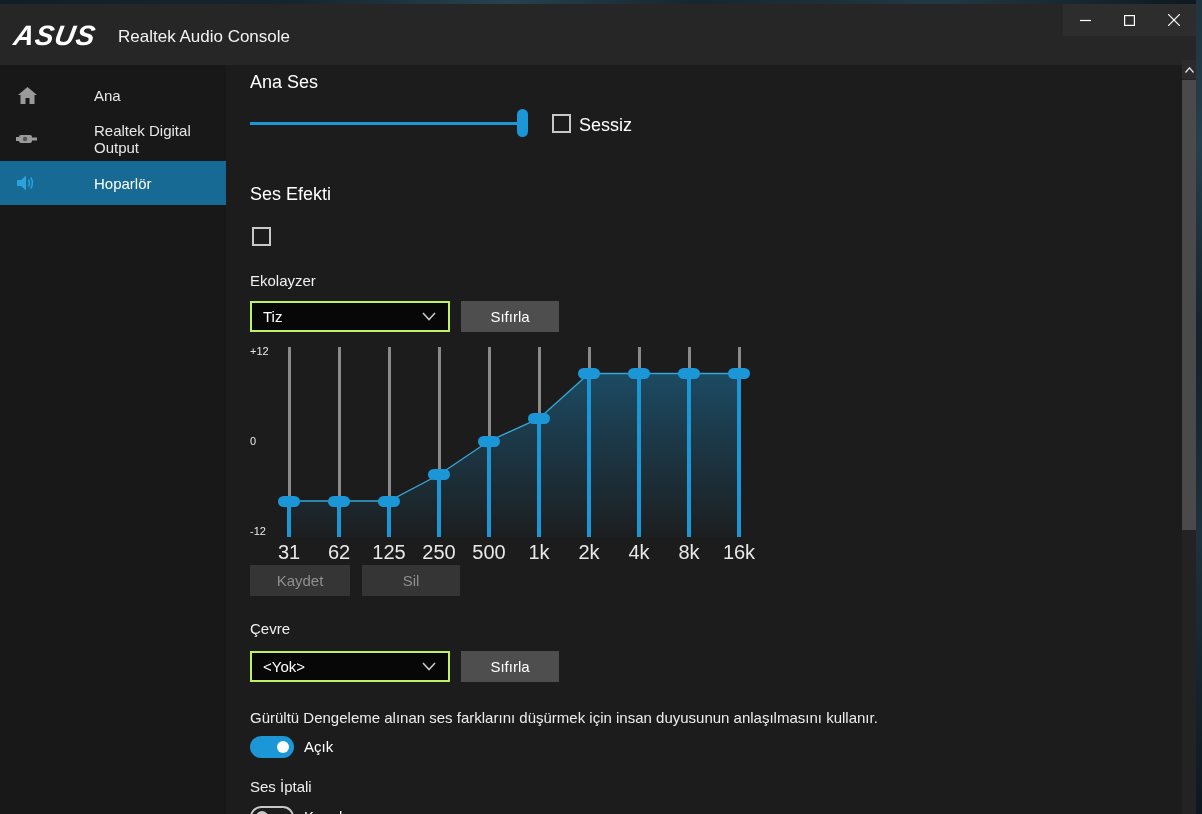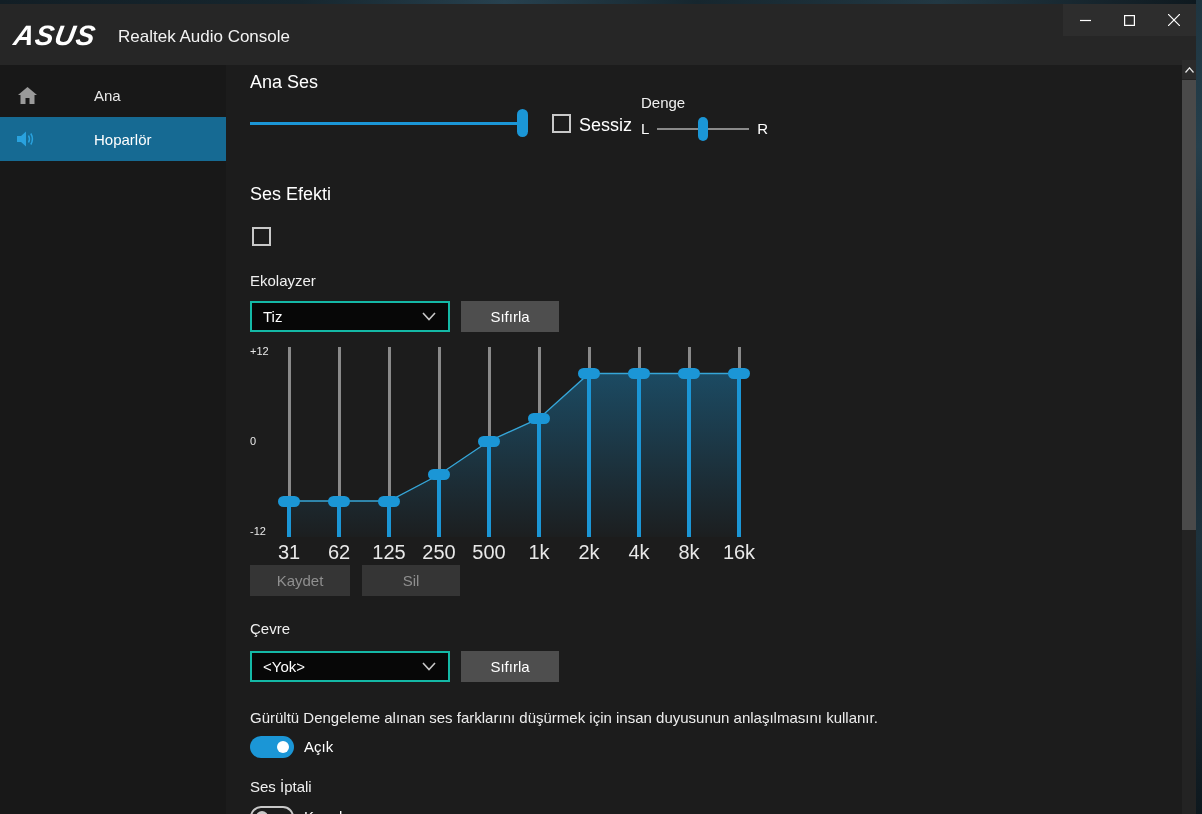--- a/index.html
+++ b/index.html
@@ -47,21 +47,21 @@
   .denge { position:absolute; left:415px; top:30px; }
   .denge-title { font-size:15px; color:#f0f0f0; }
   .denge-row { margin-top:9px; display:flex; align-items:center; gap:8px; font-size:15px; }
   .denge-track { position:relative; width:92px; height:2px; background:#8a8a8a; }
   .denge-thumb { position:absolute; top:-11px; width:10px; height:24px; border-radius:5px; background:#1b96d6; }
 
   
   .cb-disable { position:absolute; left:26px; top:163px; }
   .cb-lbl-disable { position:absolute; left:53px; top:164px; font-size:15px; }
 
-  .dropdown { position:absolute; width:200px; height:31px; border:2px solid #14b8a6; background:#070707;
+  .dropdown { position:absolute; width:200px; height:31px; border:2px solid #bef264; background:#070707;
     display:flex; align-items:center; }
   .dropdown .val { margin-left:11px; font-size:15px; color:#fff; flex:1; }
   .dropdown .chev { margin-right:12px; display:flex; }
   .btn { position:absolute; width:98px; height:31px; background:#4e4e4e; color:#fff; font-size:15px;
     display:flex; align-items:center; justify-content:center; border:none; font-family:inherit; }
   .btn.disabled { background:#353535; color:#8f8f8f; }
 
   
   .eq-chart { position:absolute; left:24px; top:277px; width:520px; height:218px; }
   .eq-ylabel { position:absolute; left:0; width:22px; text-align:left; font-size:11px; color:#e8e8e8; transform:translateY(-50%); }
@@ -119,20 +119,31 @@
 
   <div class="sidebar">
     <div class="side-item home">
       <span class="icn">
         <svg width="19" height="17" viewBox="0 0 19 17">
             <path d="M9.5 0 L19 8 L16.5 8 L16.5 17 L11.5 17 L11.5 11 L7.5 11 L7.5 17 L2.5 17 L2.5 8 L0 8 Z" fill="#9a9a9a"></path>
           </svg>
       </span>
       <span>Ana</span>
     </div>
+    <div class="side-item">
+      <span class="icn">
+        <svg width="22" height="12" viewBox="0 0 22 12">
+            <rect x="3" y="2" width="13" height="8" rx="2" fill="#9a9a9a"></rect>
+            <rect x="0" y="4" width="3" height="4" fill="#9a9a9a"></rect>
+            <rect x="16" y="4.5" width="5" height="3" fill="#9a9a9a"></rect>
+            <circle cx="9" cy="6" r="2.2" fill="#555"></circle>
+          </svg>
+      </span>
+      <span>Realtek Digital Output</span>
+    </div>
     <div class="side-item active">
       <span class="icn">
         <svg width="20" height="16" viewBox="0 0 20 16">
             <path d="M0 5 L4 5 L9 0.5 L9 15.5 L4 11 L0 11 Z" fill="#29a2de"></path>
             <path d="M11.5 4.5 Q13.5 8 11.5 11.5" stroke="#29a2de" stroke-width="1.5" fill="none"></path>
             <path d="M13.8 2.5 Q17 8 13.8 13.5" stroke="#29a2de" stroke-width="1.5" fill="none"></path>
           </svg>
       </span>
       <span>Hoparlör</span>
     </div>
@@ -140,30 +151,20 @@
 
   <div class="content">
 
     <div class="h1" style="top:8px">Ana Ses</div>
     <div class="vol-wrap">
       <div class="vol-track"></div>
       <div class="vol-thumb" style="left: calc(100% - 11px);"></div>
     </div>
     <div class="checkbox cb-sessiz"></div>
     <div class="cb-lbl-sessiz">Sessiz</div>
-    <div class="denge">
-      <div class="denge-title">Denge</div>
-      <div class="denge-row">
-        <span>L</span>
-        <span class="denge-track">
-          <span class="denge-thumb" style="left: calc(50% - 5px);"></span>
-        </span>
-        <span>R</span>
-      </div>
-    </div>
 
     <div class="h1" style="top:120px">Ses Efekti</div>
     <div class="checkbox cb-disable"></div>
 
     <div class="lbl" style="top:208px">Ekolayzer</div>
     <div class="dropdown" style="left:24px; top:237px;">
       <span class="val">Tiz</span>
       <span class="chev">
         <svg width="14" height="9" viewBox="0 0 14 9">
             <polyline points="1,1 7,7.5 13,1" fill="none" stroke="#c8c8c8" stroke-width="1.6"></polyline>

